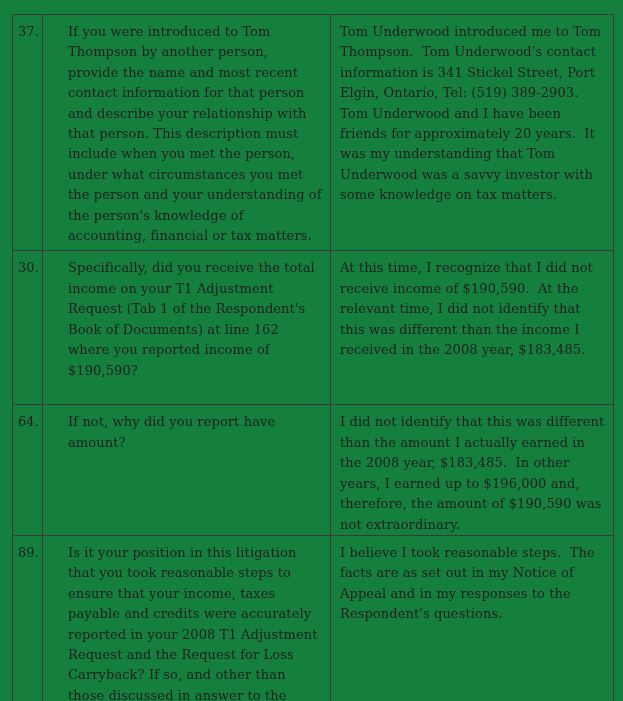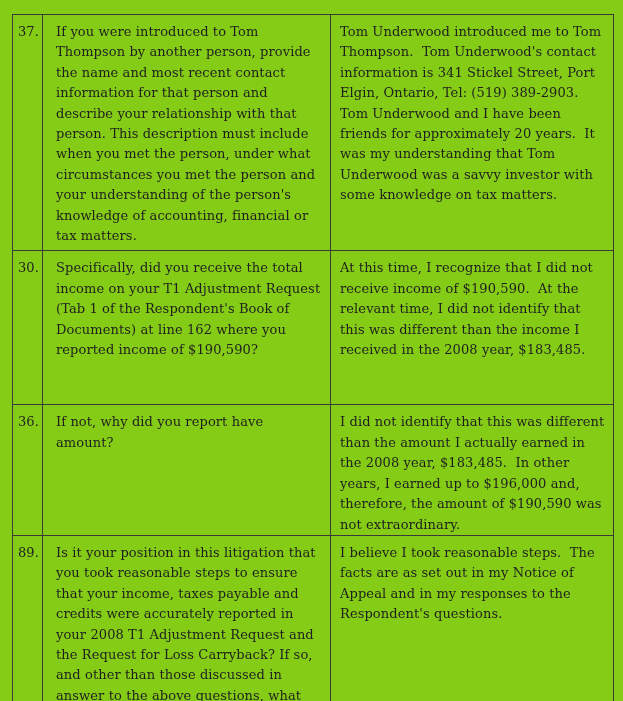--- a/index.html
+++ b/index.html
@@ -4,21 +4,21 @@
 <style>
   html, body {
     margin: 0;
     padding: 0;
     background: #ffffff;
   }
   .page {
     position: relative;
     width: 623px;
     height: 701px;
-    background: #84cc16;
+    background: #15803d;
     font-family: "DejaVu Serif", "Liberation Serif", serif;
     color: #1f1f1f;
     overflow: hidden;
   }
   table.qa-table {
     position: absolute;
     left: 12px;
     top: 14px;
     width: 601px;
     border-collapse: collapse;
@@ -30,21 +30,21 @@
     font-size: 13px;
     line-height: 20.4px;
     letter-spacing: 0.1px;
     white-space: pre-wrap;
   }
   td.num {
     padding: 7px 2px 4px 5px;
     text-align: left;
   }
   td.q {
-    padding: 7px 8px 4px 13px;
+    padding: 7px 8px 4px 25px;
   }
   td.a {
     padding: 7px 8px 0 9px;
   }
   tr.r1 td { height: 197px; }
   tr.r2 td { height: 142px; }
   tr.r3 td { height: 97px; }
   tr.r4 td { height: 226px; }
 </style>
 </head>
@@ -62,21 +62,21 @@
         <td class="num">37.</td>
         <td class="q">If you were introduced to Tom Thompson by another person, provide the name and most recent contact information for that person and describe your relationship with that person. This description must include when you met the person, under what circumstances you met the person and your understanding of the person's knowledge of accounting, financial or tax matters.</td>
         <td class="a">Tom Underwood introduced me to Tom Thompson.  Tom Underwood's contact information is 341 Stickel Street, Port Elgin, Ontario, Tel: (519) 389-2903. Tom Underwood and I have been friends for approximately 20 years.  It was my understanding that Tom Underwood was a savvy investor with some knowledge on tax matters.</td>
       </tr>
       <tr class="r2">
         <td class="num">30.</td>
         <td class="q">Specifically, did you receive the total income on your T1 Adjustment Request (Tab 1 of the Respondent's Book of Documents) at line 162 where you reported income of $190,590?</td>
         <td class="a">At this time, I recognize that I did not receive income of $190,590.  At the relevant time, I did not identify that this was different than the income I received in the 2008 year, $183,485.</td>
       </tr>
       <tr class="r3">
-        <td class="num">36.</td>
+        <td class="num">64.</td>
         <td class="q">If not, why did you report have amount?</td>
         <td class="a">I did not identify that this was different than the amount I actually earned in the 2008 year, $183,485.  In other years, I earned up to $196,000 and, therefore, the amount of $190,590 was not extraordinary.</td>
       </tr>
       <tr class="r4">
         <td class="num">89.</td>
         <td class="q">Is it your position in this litigation that you took reasonable steps to ensure that your income, taxes payable and credits were accurately reported in your 2008 T1 Adjustment Request and the Request for Loss Carryback? If so, and other than those discussed in answer to the above questions, what are all of the facts that you know or that you have been informed of that lead you to believe that you reasonably reported your income, taxes payable and credits?</td>
         <td class="a">I believe I took reasonable steps.  The facts are as set out in my Notice of Appeal and in my responses to the Respondent's questions.</td>
       </tr>
     </tbody>
   </table>

